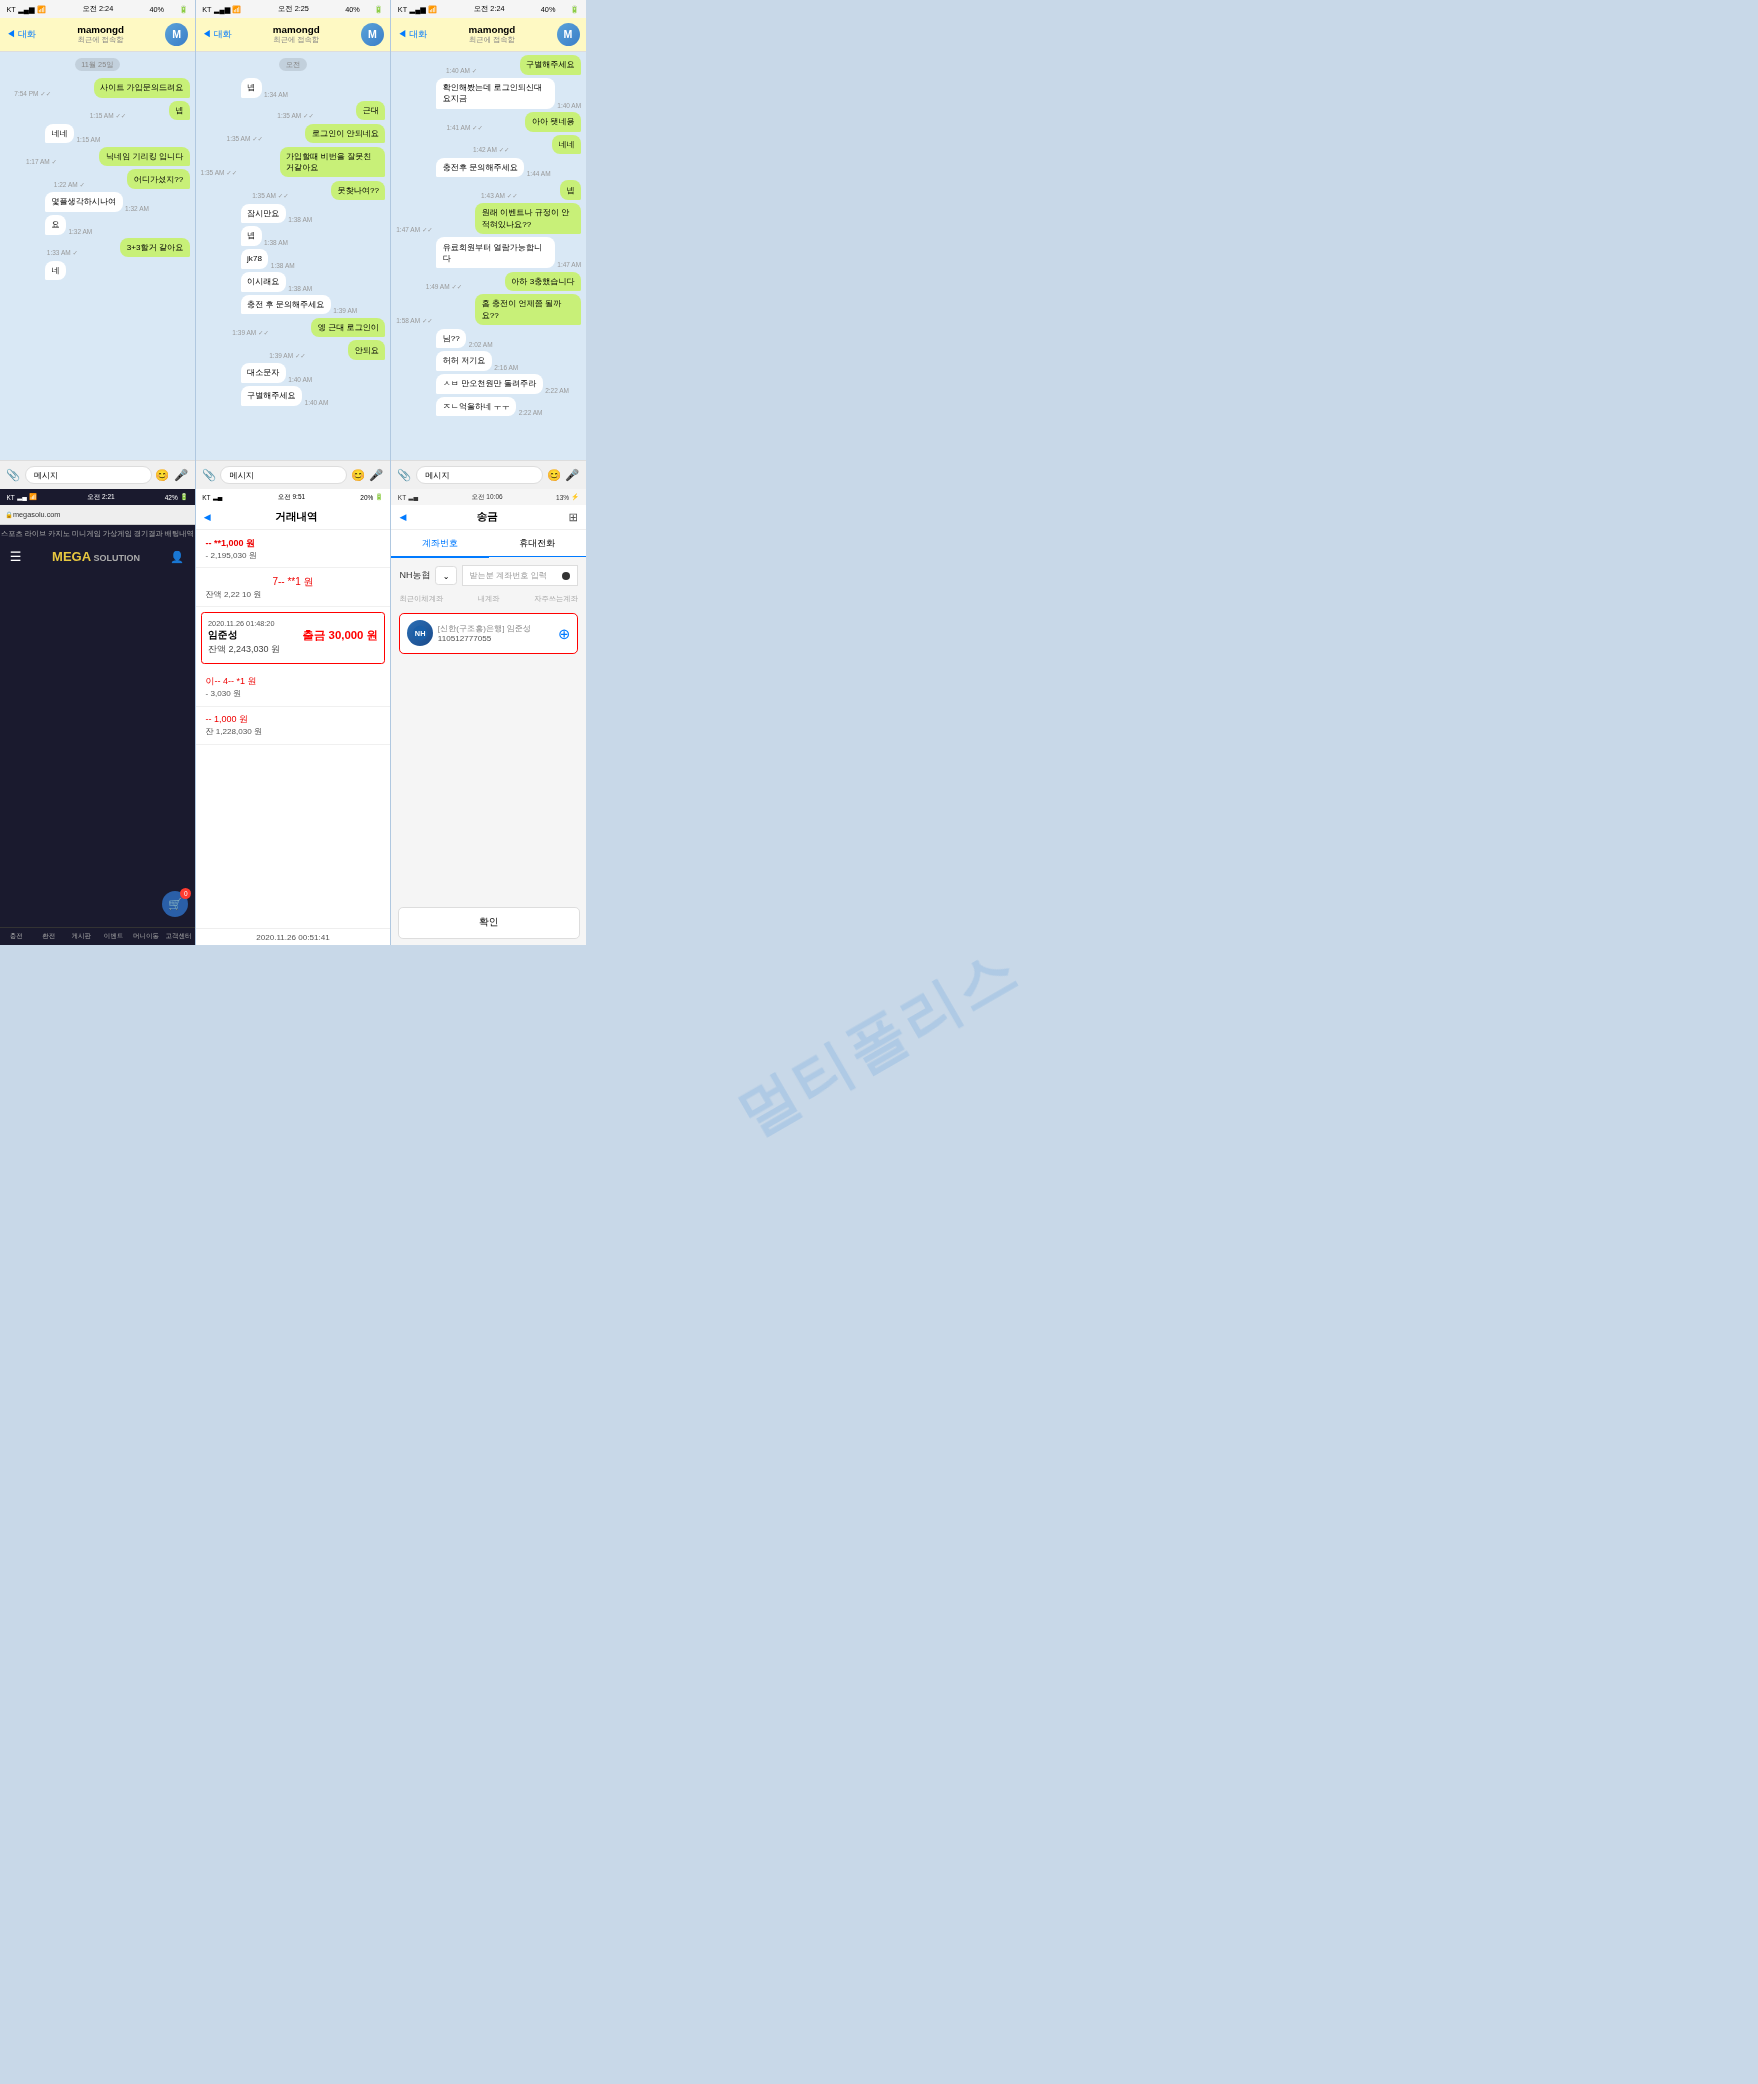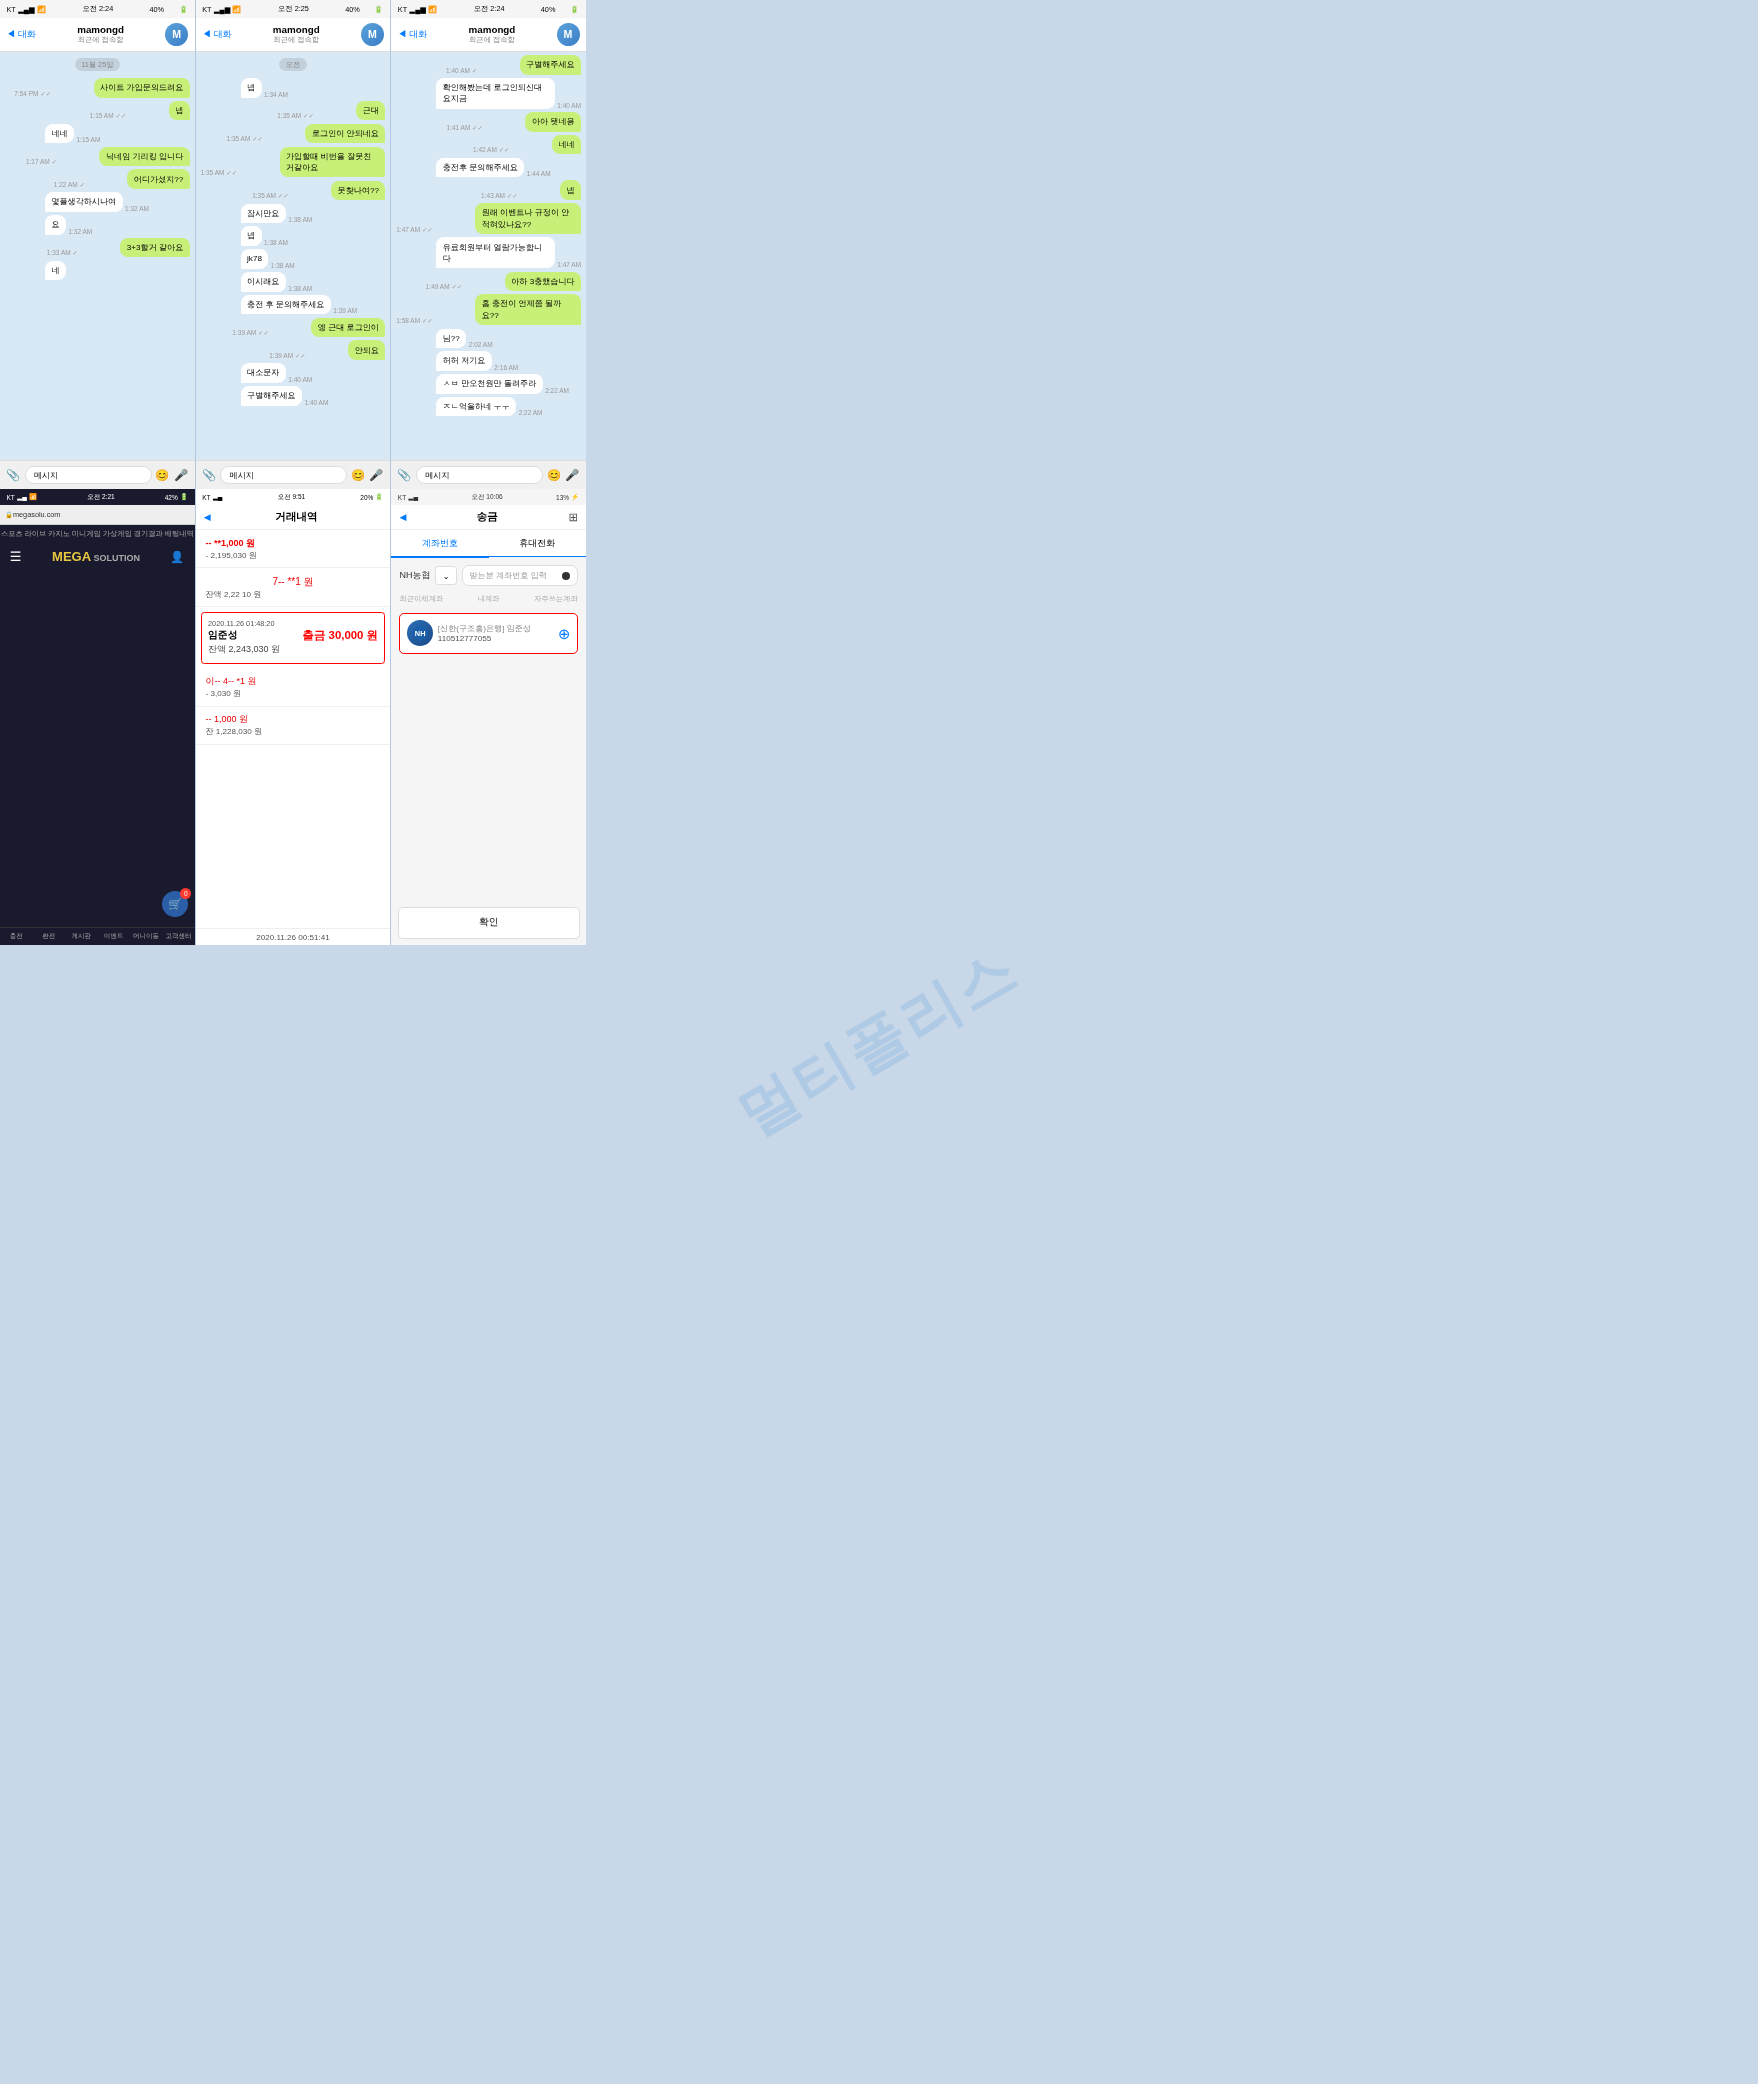--- a/index.html
+++ b/index.html
@@ -53,21 +53,21 @@
       align-items: center;
       padding: 1.6px 6.5px;
       font-size: 7.3px;
       height: 18px;
     }
     .status-left { display: flex; gap: 2.4px; align-items: center; }
     .status-right { display: flex; gap: 15px; align-items: center; }
 
     
     .chat-header {
-      background: #ffffff;
+      background: #fef9c3;
       display: flex;
       align-items: center;
       padding: 4.9px 6.5px;
       gap: 4.9px;
       border-bottom: 0.8px solid #ddd;
     }
     .back-btn {
       color: #007aff;
       font-size: 9px;
     }
@@ -821,21 +821,21 @@
       <div class="wire-tab active">계좌번호</div>
       <div class="wire-tab">휴대전화</div>
     </div>
 
     <div class="wire-body">
       <div class="wire-bank-row">
         <span class="wire-bank-label">NH농협</span>
         <div class="wire-bank-select">
           <span>⌄</span>
         </div>
-        <div style="flex:1;background:white;border:0.8px solid #ddd;border-radius:7px;padding:4.1px 6.5px;font-size:8.1px;display:flex;justify-content:space-between;align-items:center;">
+        <div style="flex:1;background:white;border:0.8px solid #ddd;border-radius:0;padding:4.1px 6.5px;font-size:8.1px;display:flex;justify-content:space-between;align-items:center;">
           <span style="color:#999;">받는분 계좌번호 입력</span>
           <div class="wire-dot"></div>
         </div>
       </div>
 
       <div class="wire-recent-row">
         <span>최근이체계좌</span>
         <span>내계좌</span>
         <span>자주쓰는계좌</span>
       </div>

